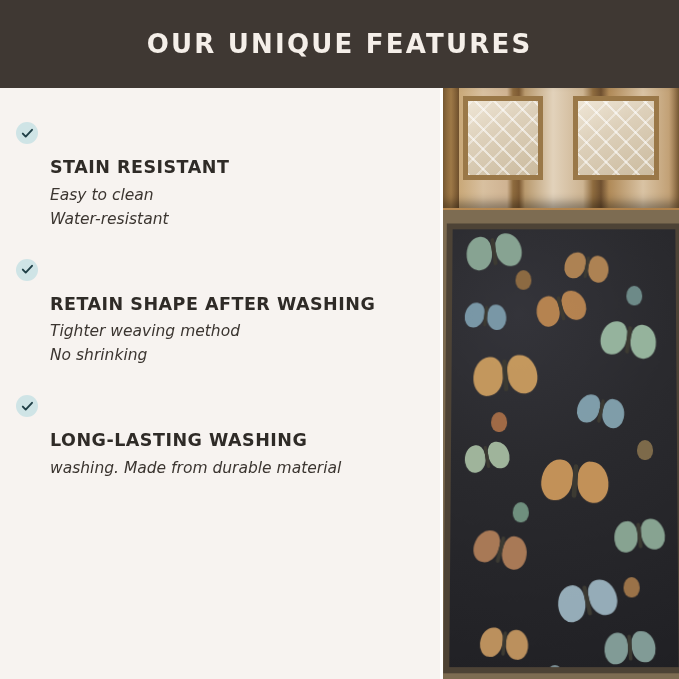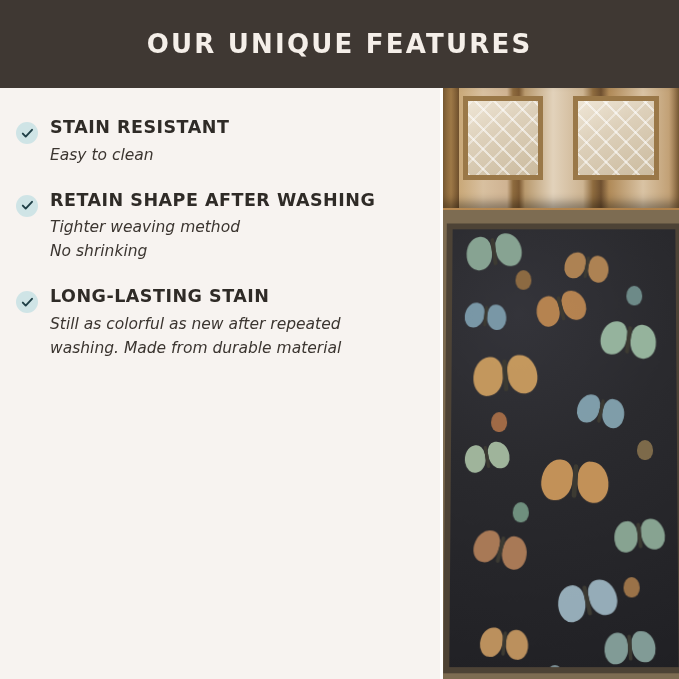--- a/index.html
+++ b/index.html
@@ -91,20 +91,21 @@
     flex: 1 1 auto;
   }
   .feature-title {
     font-family: "DejaVu Sans", sans-serif;
     font-size: 17.5px;
     font-weight: bold;
     letter-spacing: 0.5px;
     color: #2f2b27;
     line-height: 1.35;
     margin-bottom: 3px;
+    margin-top: 40px;
   }
   .feature-line {
     font-family: "DejaVu Sans", sans-serif;
     font-style: italic;
     font-size: 15.5px;
     color: #3b3530;
     line-height: 1.55;
   }
   
   .photo {
@@ -232,20 +233,21 @@
 
       <div class="feature">
         <span class="check-badge">
           <svg width="13" height="13" viewBox="0 0 13 13" aria-hidden="true">
             <path d="M1.8 6.6 L4.7 9.6 L11 2.8" fill="none" stroke="#1f3f46" stroke-width="1.9" stroke-linecap="round" stroke-linejoin="round"></path>
           </svg>
         </span>
         <div class="feature-text">
           <div class="feature-title">STAIN RESISTANT</div>
           <div class="feature-line">Easy to clean</div>
+          <div class="feature-line">Water-resistant</div>
         </div>
       </div>
 
 
       <div class="feature">
         <span class="check-badge">
           <svg width="13" height="13" viewBox="0 0 13 13" aria-hidden="true">
             <path d="M1.8 6.6 L4.7 9.6 L11 2.8" fill="none" stroke="#1f3f46" stroke-width="1.9" stroke-linecap="round" stroke-linejoin="round"></path>
           </svg>
         </span>
@@ -256,22 +258,21 @@
         </div>
       </div>
 
       <div class="feature">
         <span class="check-badge">
           <svg width="13" height="13" viewBox="0 0 13 13" aria-hidden="true">
             <path d="M1.8 6.6 L4.7 9.6 L11 2.8" fill="none" stroke="#1f3f46" stroke-width="1.9" stroke-linecap="round" stroke-linejoin="round"></path>
           </svg>
         </span>
         <div class="feature-text">
-          <div class="feature-title">LONG-LASTING STAIN</div>
-          <div class="feature-line">Still as colorful as new after repeated</div>
+          <div class="feature-title">LONG-LASTING WASHING</div>
           <div class="feature-line">washing. Made from durable material</div>
         </div>
       </div>
 
     </div>
 
     <div class="divider"></div>
 
     <div class="photo">
       <div class="photo-floor"></div>

